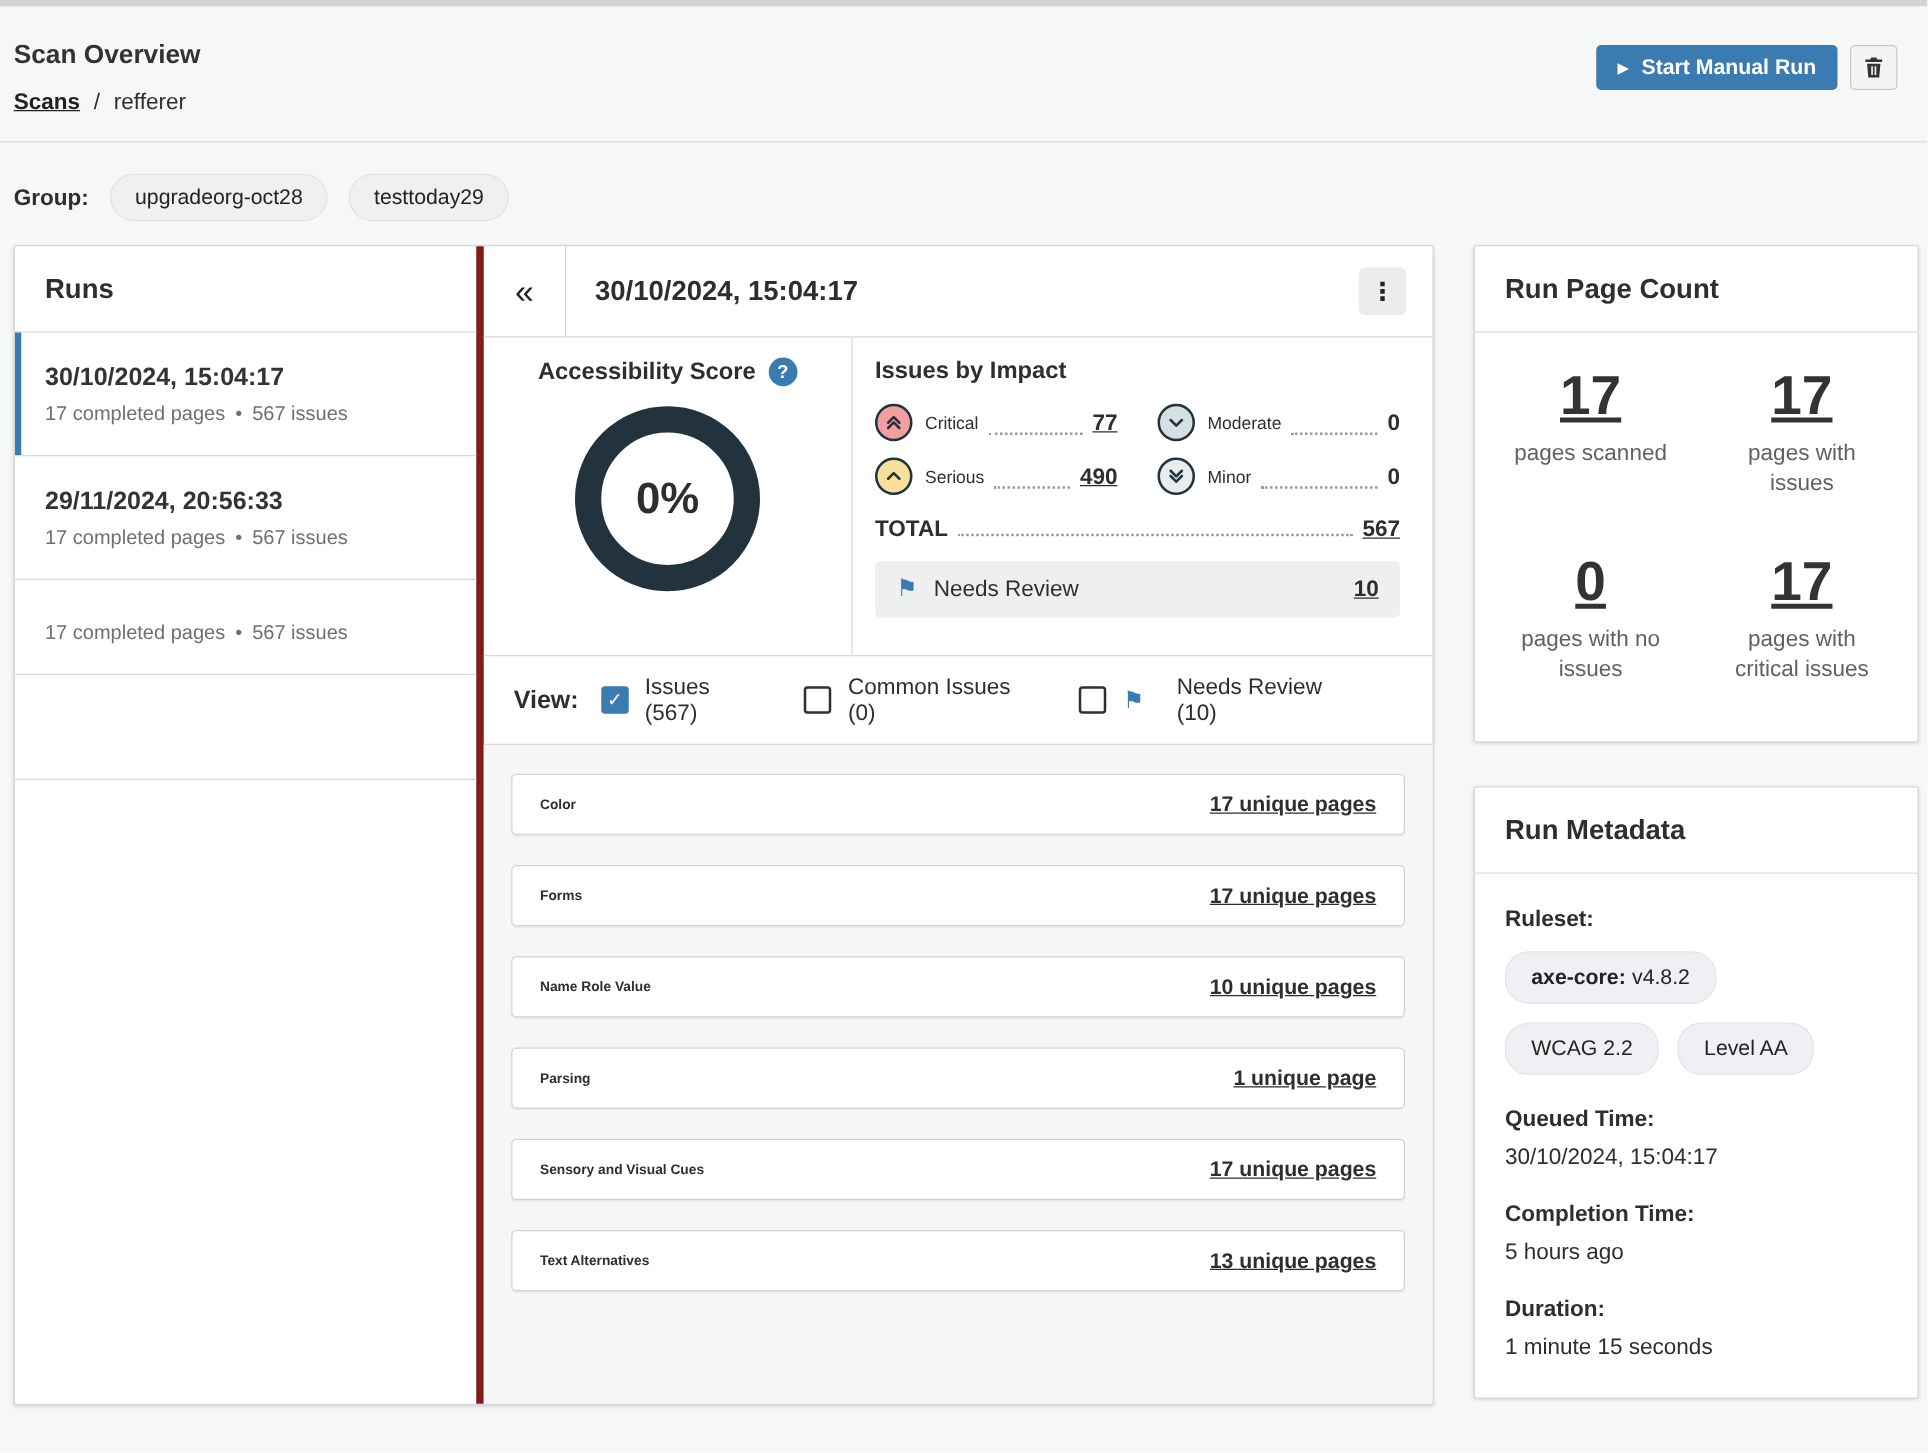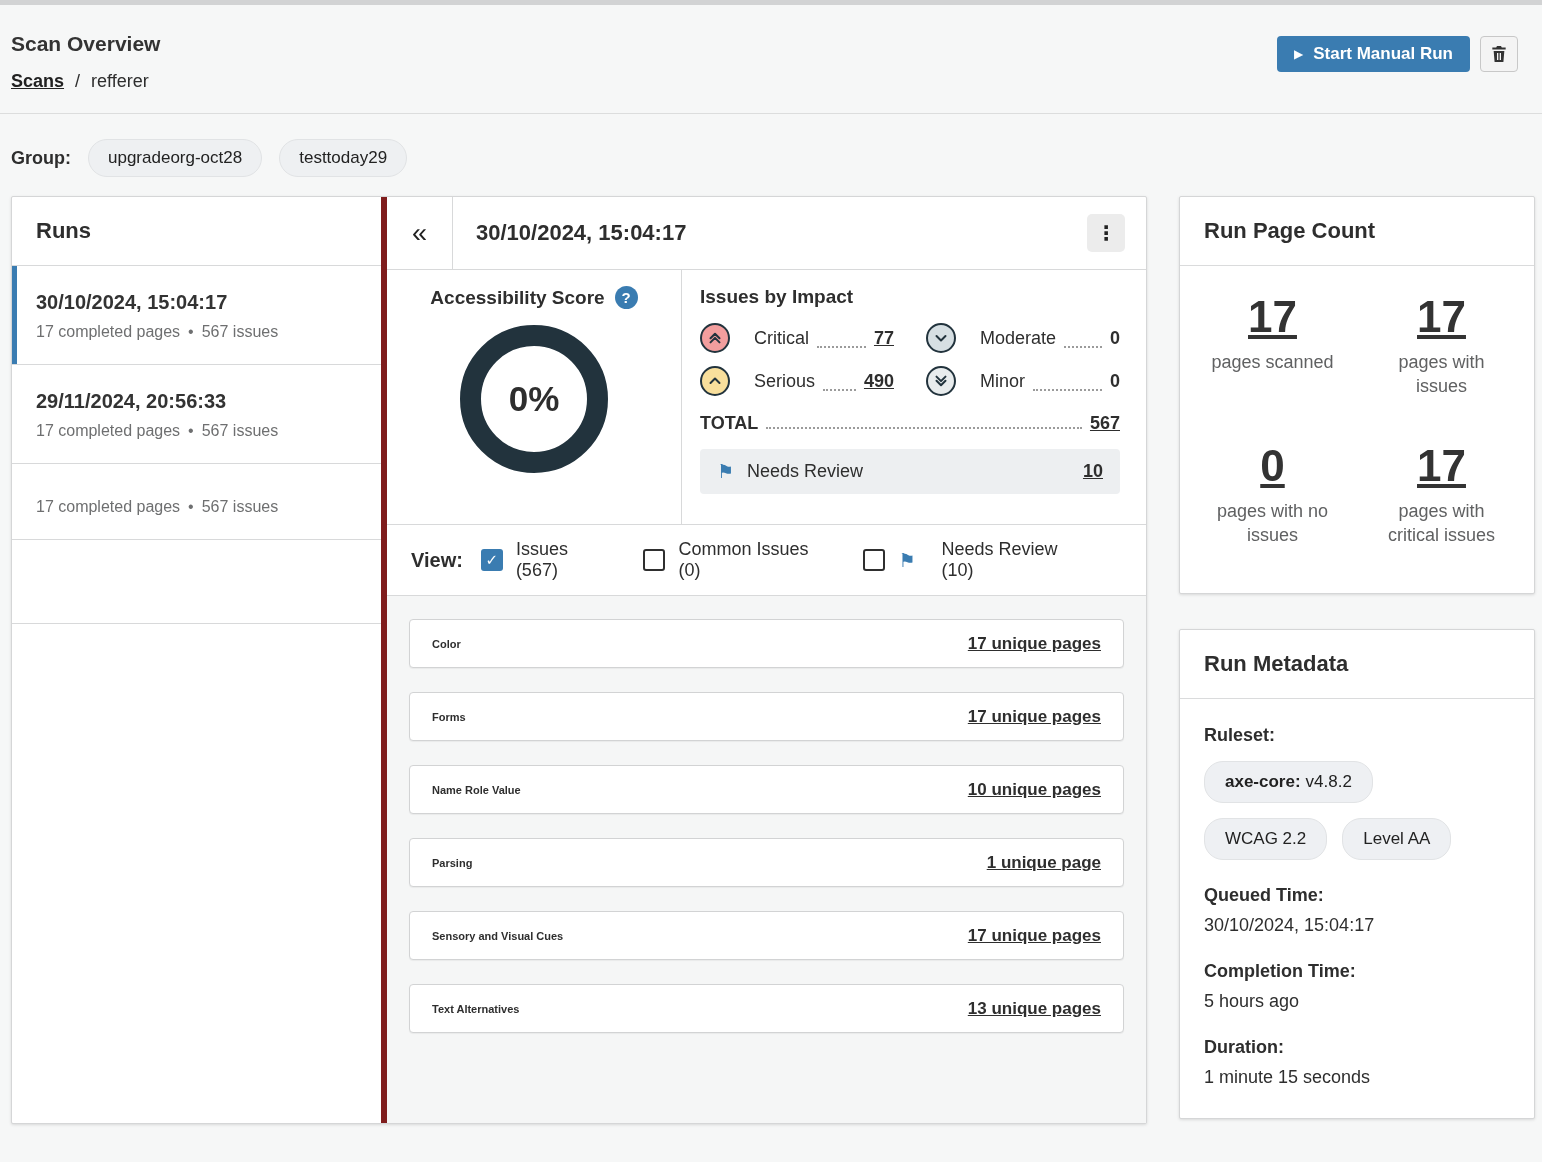--- a/index.html
+++ b/index.html
@@ -68,21 +68,21 @@
 
   .issues-cell { flex: 1; padding: 16px 26px 0 18px; min-width: 0; }
   .issues-title { font-size: 19px; font-weight: bold; }
   .impact-grid { margin-top: 15px; display: grid; grid-template-columns: 1fr 1fr; column-gap: 32px; row-gap: 13px; }
   .impact-row { display: flex; align-items: center; min-width: 0; }
   .impact-icon { width: 30px; height: 30px; flex: none; border-radius: 50%; border: 2px solid #22333d; display: flex; align-items: center; justify-content: center; }
   .impact-icon.critical { background: #f29e9e; }
   .impact-icon.serious  { background: #f8df9c; }
   .impact-icon.moderate { background: #d6dfe3; }
   .impact-icon.minor    { background: #e8eced; }
-  .impact-label { margin-left: 24px; font-size: 18px; white-space: nowrap; }
+  .impact-label { margin-left: 10px; font-size: 14px; white-space: nowrap; }
   .leader { flex: 1; border-bottom: 2px dotted #9b9b9b; margin: 0 8px 5px; align-self: flex-end; min-width: 12px; }
   .num { font-size: 18px; font-weight: bold; color: #2e2e2e; }
   .linked { text-decoration: underline; cursor: pointer; }
   .total-row { display: flex; align-items: center; margin-top: 17px; }
   .total-label { font-size: 18px; font-weight: bold; }
   .needs-review-row { margin-top: 15px; background: #edeff1; border-radius: 4px; padding: 12px 17px; display: flex; align-items: center; font-size: 18px; }
   .flag-glyph { color: #3a7cb1; margin-right: 13px; font-size: 19px; line-height: 1; }
   .needs-review-row .num { margin-left: auto; }
 
   .view-bar { height: 71px; flex: none; display: flex; align-items: center; padding: 0 24px; border-bottom: 1px solid #d8d9da; }

